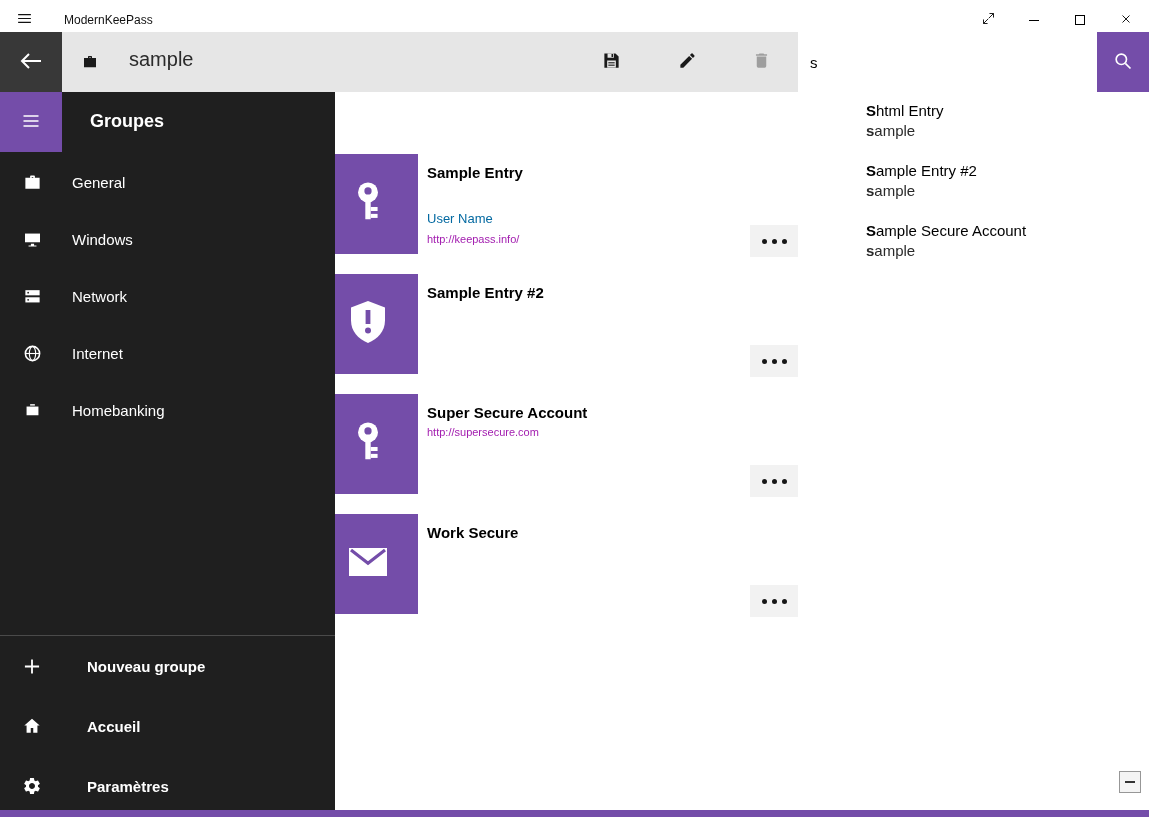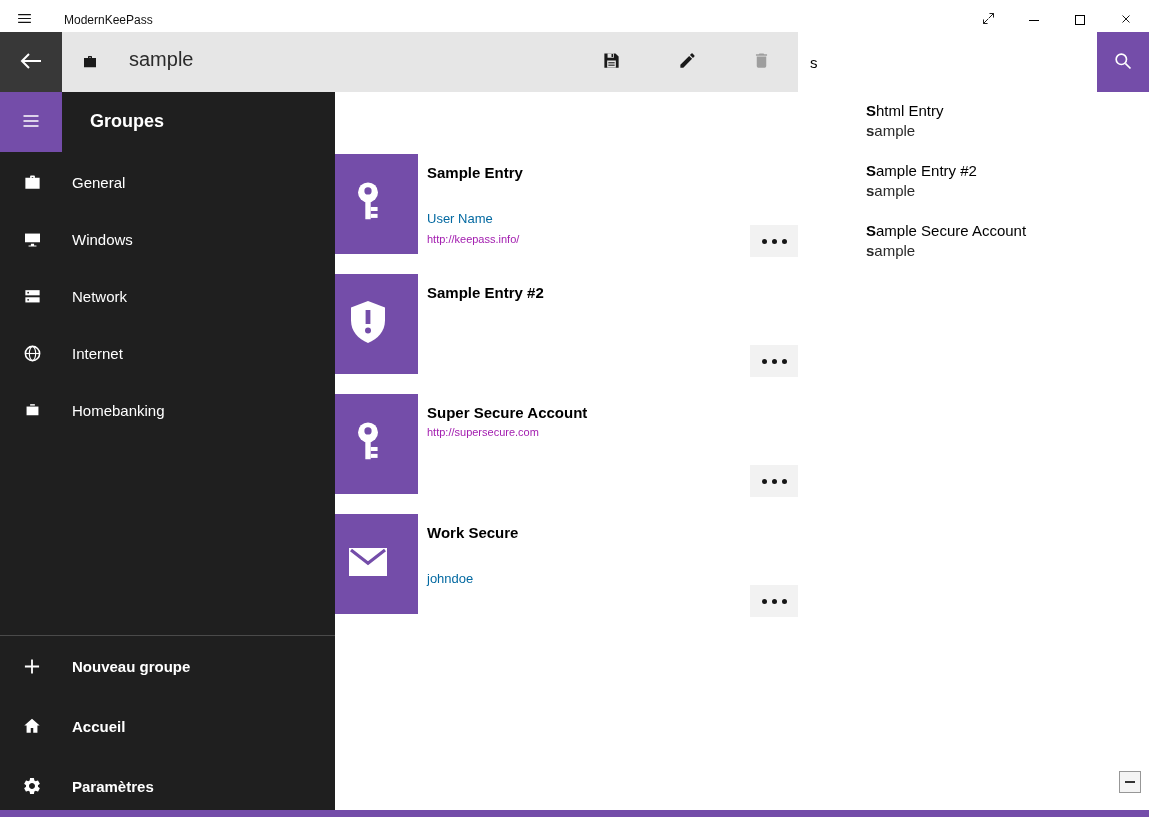--- a/index.html
+++ b/index.html
@@ -49,21 +49,21 @@
   
   .sidebar{position:absolute;left:0;top:92px;width:335px;bottom:7px;background:var(--sidebar_bg);color:#fff;overflow:hidden;z-index:3;}
   .hamburger-button{position:absolute;left:0;top:0;width:62px;height:60px;background:var(--accent);border:none;display:flex;align-items:center;justify-content:center;}
   .sidebar-heading{position:absolute;left:90px;top:19px;font-size:18px;font-weight:700;color:#fff;}
   .group-list{position:absolute;left:0;top:62px;right:0;}
   .nav-row{display:flex;align-items:center;height:57px;padding-left:22px;}
   .nav-row .nav-icon{width:20px;display:flex;justify-content:center;flex:none;}
   .nav-row .nav-label{margin-left:30px;font-size:15px;color:#fff;}
   .sidebar-bottom{position:absolute;left:0;top:543px;right:0;}
   .sidebar-divider{height:1px;background:#4a4a4a;margin:0;}
-  .action-row{display:flex;align-items:center;height:60px;padding-left:22px;}
+  .action-row{display:flex;align-items:center;height:60px;padding-left:22px;gap:15px;}
   .action-row .nav-icon{width:20px;display:flex;justify-content:center;flex:none;}
   .action-row .nav-label{margin-left:30px;font-size:15px;font-weight:700;color:#fff;}
 
   
   .main{position:absolute;left:301px;top:92px;right:0;bottom:7px;background:#fff;}
   .entries{position:absolute;left:17px;top:62px;width:480px;}
   .entry-row{display:flex;margin-bottom:20px;}
   .tile{width:100px;height:100px;background:var(--accent);flex:none;display:flex;align-items:center;justify-content:center;}
   .entry-text{flex:1;padding:9px 0 0 9px;min-width:0;}
   .entry-title{font-size:15px;font-weight:700;color:#000;line-height:19px;}
@@ -351,21 +351,20 @@
       <div class="tile">
         <span>
           <svg width="48" height="48" viewBox="0 0 24 24">
             <rect x="2.5" y="5" width="19" height="14" fill="#fff"></rect>
             <path d="M3.5 6l8.5 6.6L20.5 6" fill="none" style="stroke:var(--accent)" stroke-width="1.6"></path>
           </svg>
         </span>
       </div>
       <div class="entry-text">
         <div class="entry-title">Work Secure</div>
-        <div class="entry-line1">johndoe</div>
         <div class="entry-line2"></div>
       </div>
       <button class="more-button">
         <span class="dots">
             <i></i>
             <i></i>
             <i></i>
           </span>
       </button>
     </div>

